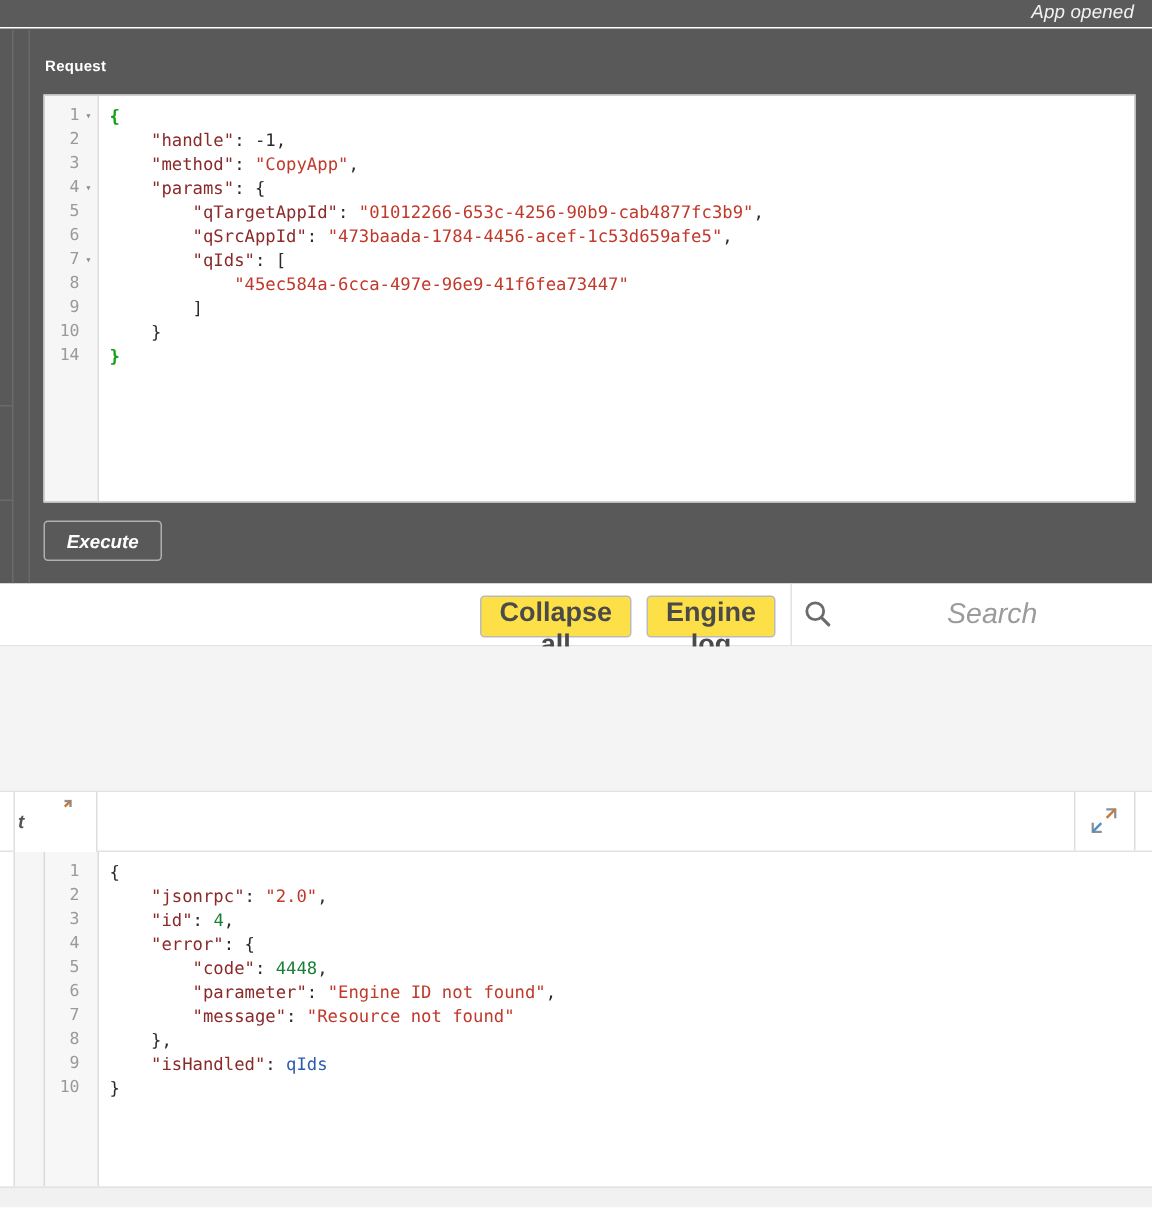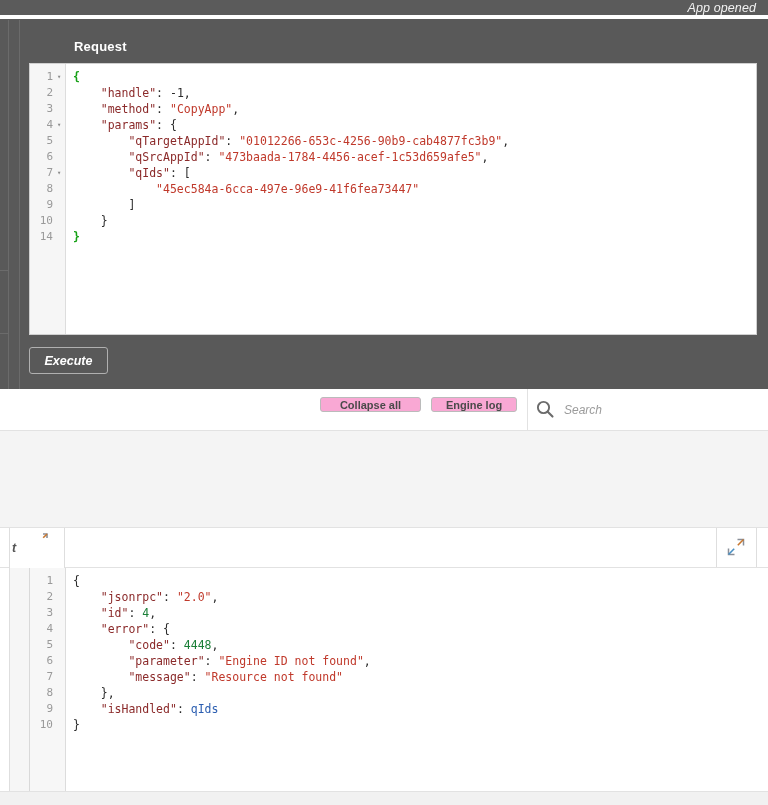--- a/index.html
+++ b/index.html
@@ -30,21 +30,21 @@
     height: 389px;
     background: #595959;
   }
   .status-bar {
     position: absolute;
     left: 0;
     top: 0;
     width: 768px;
     height: 19px;
     background: #5b5b5b;
-    border-bottom: 4px solid #ffffff;
+    border-bottom: 1px solid #ffffff;
     box-sizing: border-box;
   }
   .status-text {
     position: absolute;
     right: 12px;
     top: 1px;
     font-style: italic;
     font-size: 12.5px;
     color: #f2f2f2;
     letter-spacing: .1px;
@@ -76,25 +76,24 @@
     top: 20px;
     width: 1px;
     height: 369px;
     background: #6b6b6b;
   }
 
   .request-title {
     position: absolute;
     left: 30px;
     top: 39px;
-    font-size: 13px;
+    font-size: 10px;
     font-weight: bold;
     color: #ffffff;
     letter-spacing: .2px;
-    margin-left: 44px;
   }
 
   
   .editor {
     position: absolute;
     background: #ffffff;
     box-sizing: border-box;
     overflow: hidden;
   }
   .editor.request {
@@ -201,26 +200,26 @@
     top: 389px;
     width: 768px;
     height: 42px;
     background: #ffffff;
     border-bottom: 1px solid #e2e2e2;
     box-sizing: border-box;
   }
   .tb-btn {
     position: absolute;
     top: 8px;
-    height: 15px;
-    background: #f9a8d4;
+    height: 28px;
+    background: #fde047;
     border: 1px solid #bbbbbb;
     border-radius: 3px;
     font-family: "Liberation Sans", sans-serif;
-    font-size: 11px;
+    font-size: 18px;
     font-weight: bold;
     color: #4a4a4a;
     cursor: pointer;
     padding: 0 12px;
   }
   .tb-btn.collapse { left: 320px; width: 101px; }
   .tb-btn.clear    { left: 431px; width: 86px; }
   .search-sep {
     position: absolute;
     left: 527px;
@@ -239,23 +238,24 @@
   .search-input {
     position: absolute;
     left: 562px;
     top: 398px;
     width: 195px;
     height: 22px;
     border: none;
     outline: none;
     background: transparent;
     font-family: "Liberation Sans", sans-serif;
-    font-size: 12px;
+    font-size: 19px;
     font-style: italic;
     color: #555555;
+    text-align: center;
   }
   .search-input::placeholder {
     color: #9b9b9b;
     font-style: italic;
     opacity: 1;
   }
 
   
   .grey-band {
     position: absolute;

